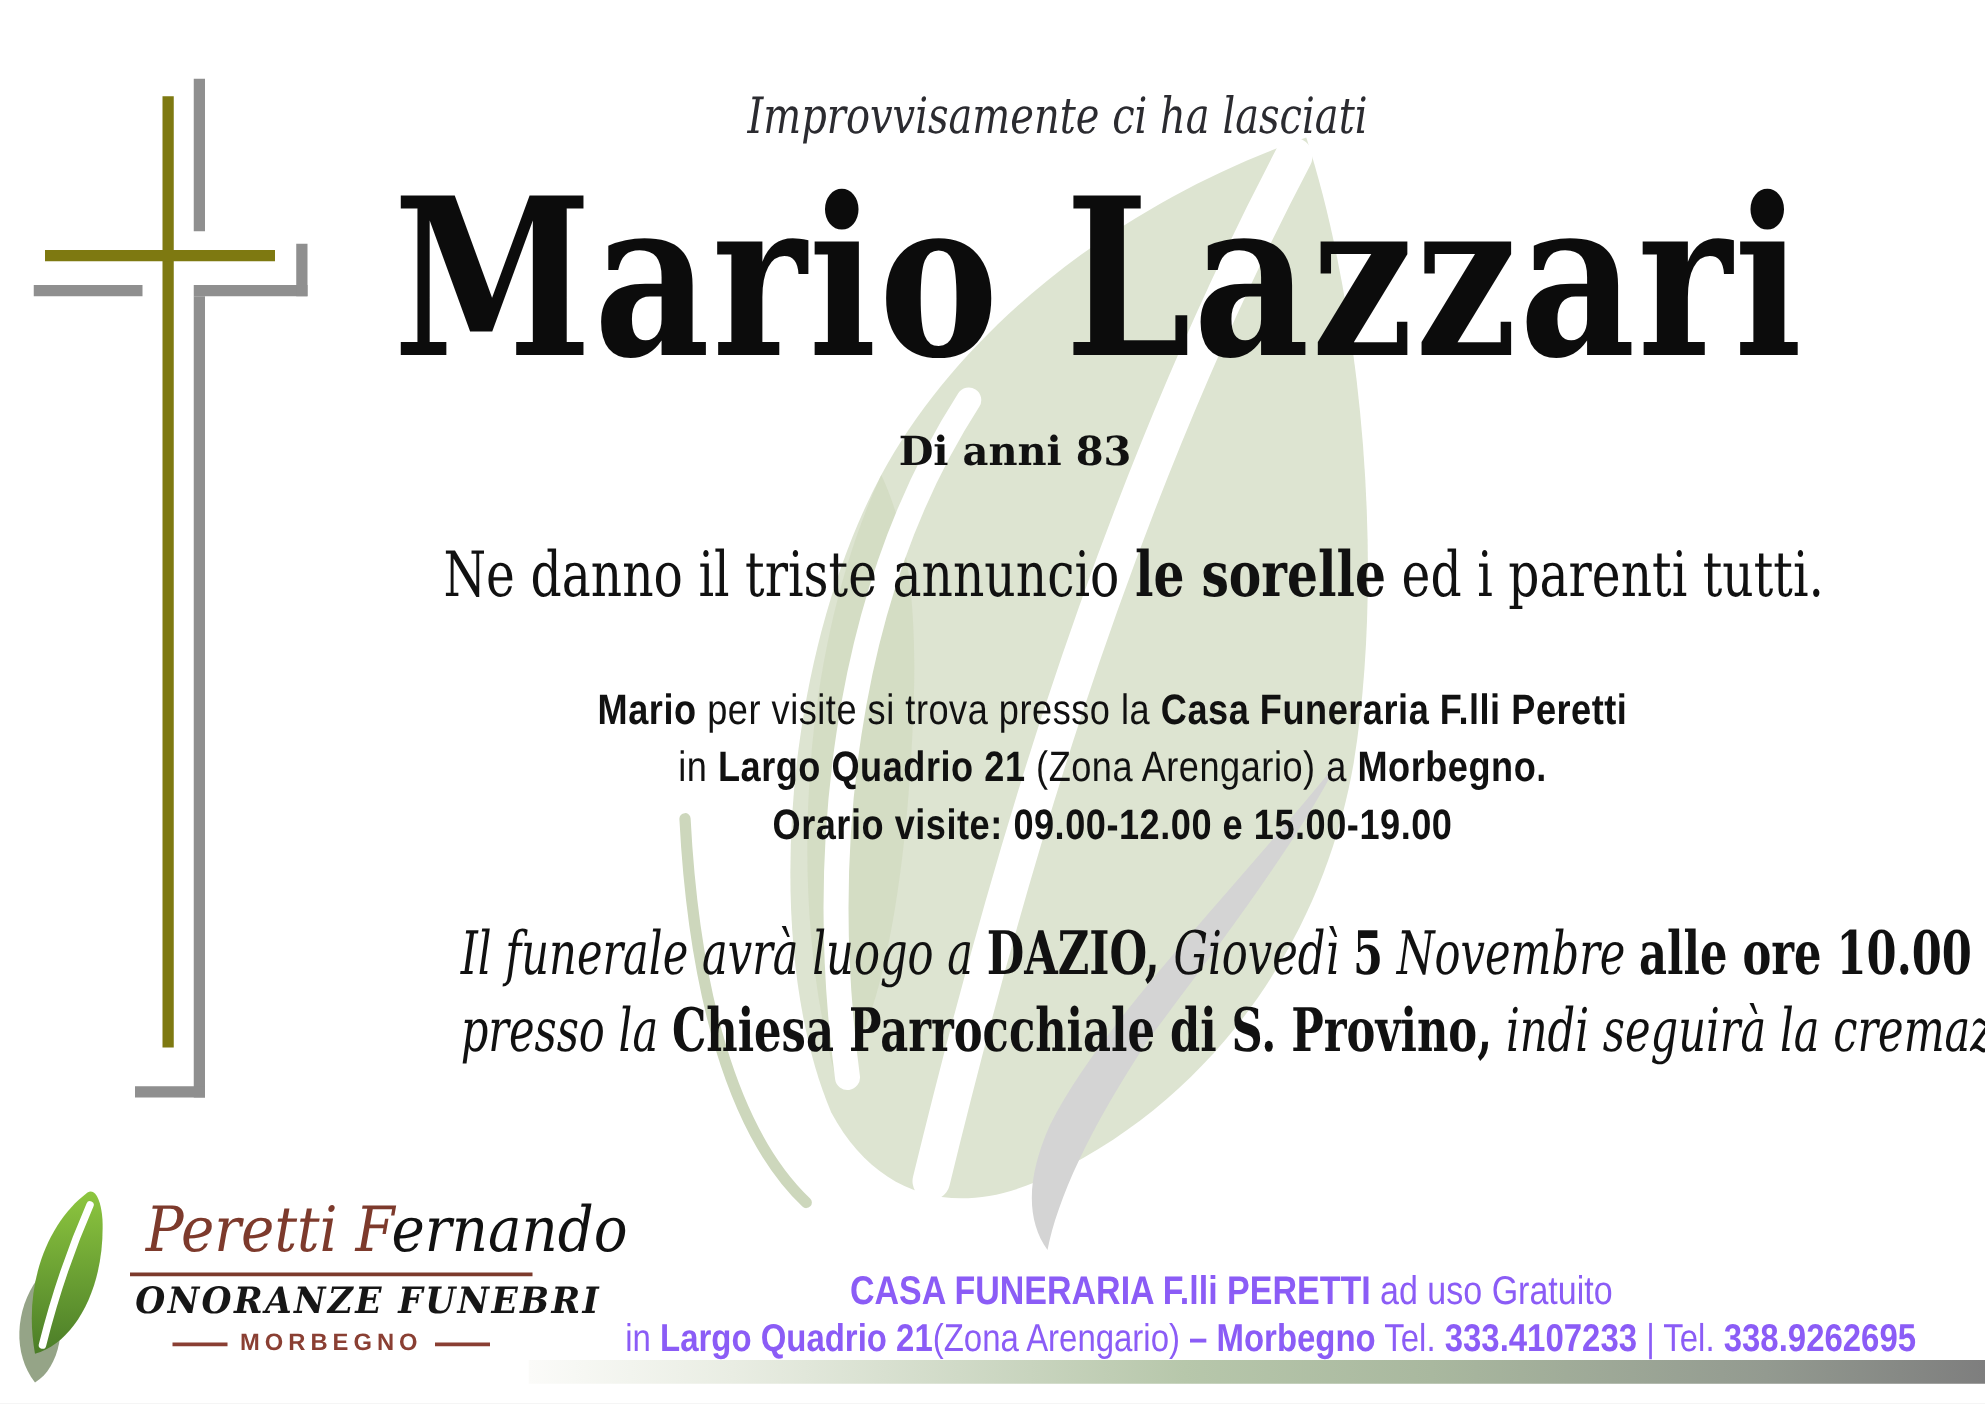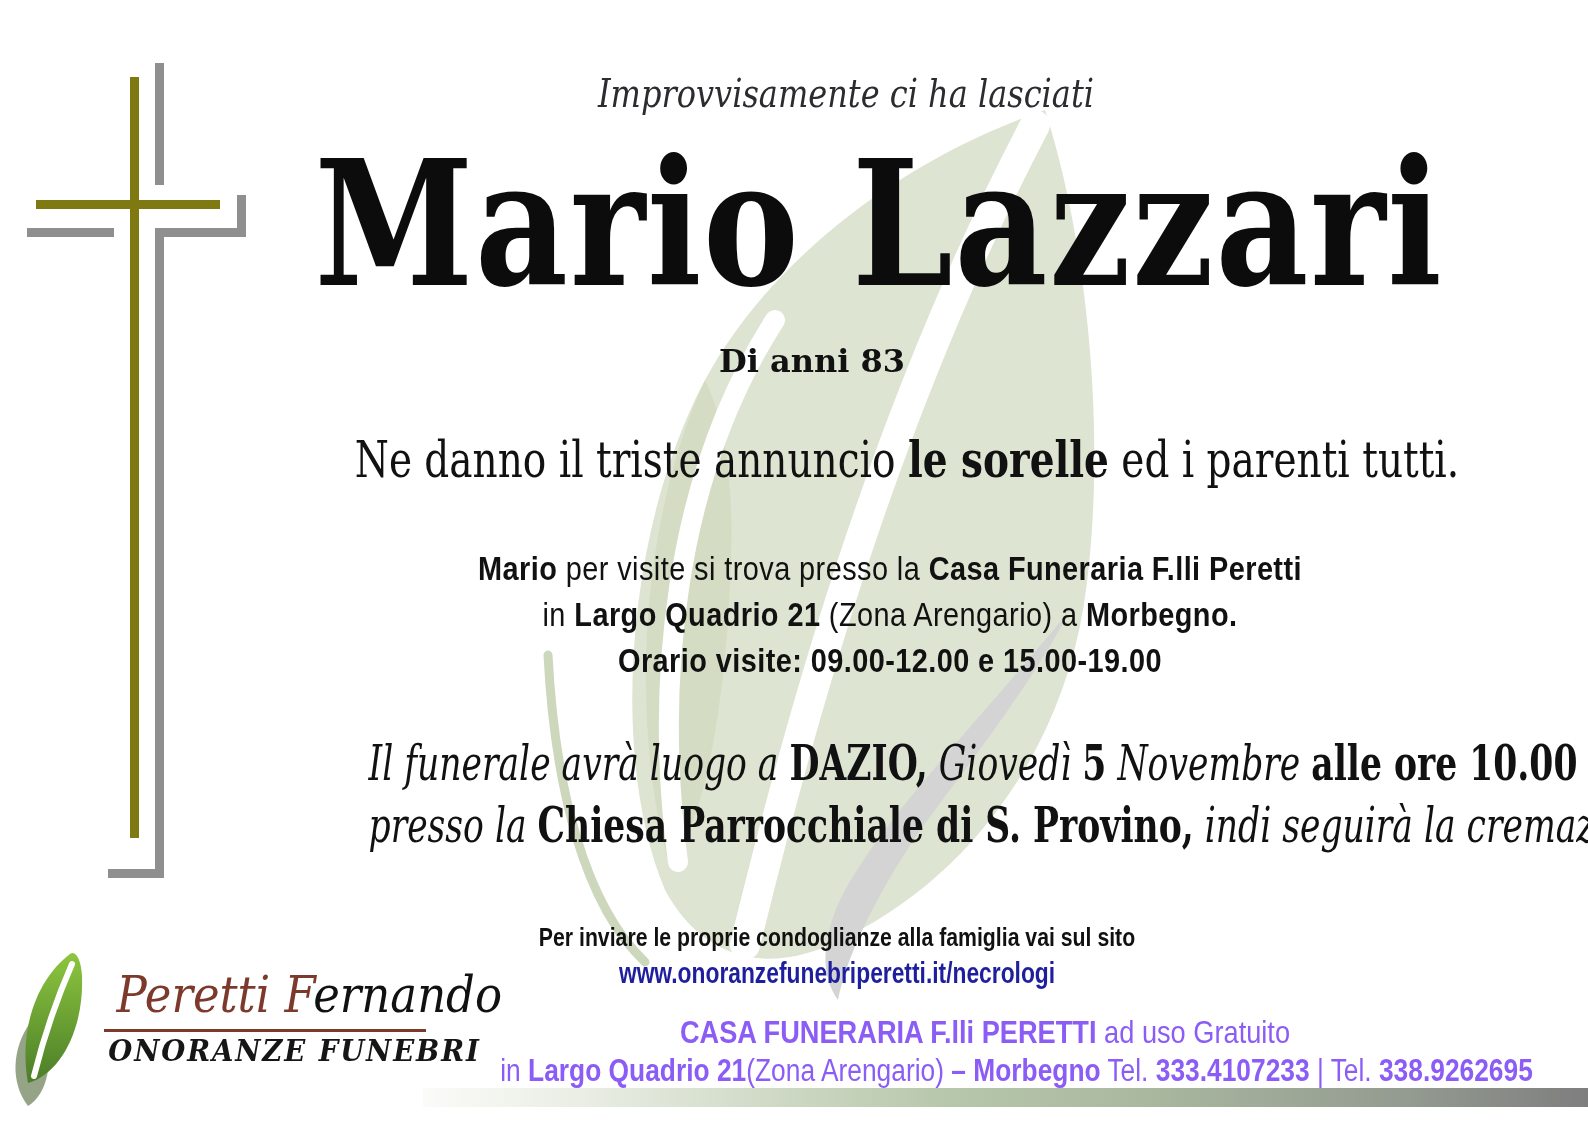--- a/index.html
+++ b/index.html
@@ -72,21 +72,21 @@
   .foot-l1 { font-size:32px; line-height:40px; transform:translateX(-15px) scaleX(0.85); white-space:nowrap; }
   .foot-l2 { font-size:31px; line-height:38px; transform:scaleX(0.85); white-space:nowrap; }
   
   .bar {
     position:absolute; left:423px; right:0; top:1088px; height:19px; z-index:1;
     background:linear-gradient(to right,#fbfbf9 0%,#e9ede3 14%,#b7c7ab 45%,#a9b89f 62%,#939a90 85%,#7e7e7e 100%);
   }
   
   .logo { position:absolute; left:8px; top:942px; width:430px; height:175px; z-index:3; }
   .logo-leaf { position:absolute; left:0; top:6px; }
-  .logo-text { position:absolute; left:92px; top:11px; width:330px; text-align:left; }
+  .logo-text { position:absolute; left:92px; top:0; width:330px; text-align:left; }
   .script {
     font-style:italic; font-size:50px; line-height:56px; margin-top:14px;
     transform:scaleX(0.9); white-space:nowrap;
   }
   .mar { color:#7d3a2c; }
   .script-rule { height:3px; background:#7d3a2c; margin:6px 4px 2px 4px; }
   .onoranze {
     font-style:italic; font-weight:700; font-size:29px; letter-spacing:2px;
     color:#161616; white-space:nowrap; transform:scaleX(0.95);
   }
@@ -138,24 +138,20 @@
       <div><span>in </span><span class="b">Largo Quadrio 21</span><span> (Zona Arengario) a </span><span class="b">Morbegno.</span></div>
       <div><span class="b">Orario visite: 09.00-12.00 e 15.00-19.00</span></div>
     </div>
 
     <div class="funeral">
       <div><span>Il funerale avrà luogo a </span><span class="up">DAZIO,</span><span> Giovedì </span><span class="up">5</span><span> Novembre </span><span class="up">alle ore 10.00</span></div>
       <div><span>presso la </span><span class="up">Chiesa Parrocchiale di S. Provino,</span><span> indi seguirà la cremazione.</span></div>
     </div>
   </div>
 
-  <div class="condolences">
-    <div class="cond-line">Per inviare le proprie condoglianze alla famiglia vai sul sito</div>
-    <div class="cond-url" style="color:#1f1f9e;">www.onoranzefunebriperetti.it/necrologi</div>
-  </div>
 
   <div class="footerinfo">
     <div class="foot-l1"><span class="b">CASA FUNERARIA F.lli PERETTI</span><span> ad uso Gratuito</span></div>
     <div class="foot-l2"><span>in </span><span class="b">Largo Quadrio 21</span><span>(Zona Arengario) </span><span class="b">– Morbegno</span><span> Tel. </span><span class="b">333.4107233</span><span> | Tel. </span><span class="b">338.9262695</span></div>
   </div>
 
   <div class="bar"></div>
 
   <div class="logo">
     <svg class="logo-leaf" width="90" height="160" viewBox="0 0 90 160" aria-hidden="true">
@@ -166,16 +162,21 @@
         </linearGradient>
       </defs>
       <path d="M 22,75 C 4,100 2,135 20,158 C 40,146 46,112 36,82 Z" fill="#95a487"></path>
       <path d="M 62,6 C 30,30 10,80 20,135 C 52,126 76,82 74,28 C 73,12 68,2 62,6 Z" fill="url(#lg)"></path>
       <path d="M 26,128 C 36,88 50,48 64,16" fill="none" stroke="#ffffff" stroke-width="6" stroke-linecap="round"></path>
     </svg>
     <div class="logo-text">
       <div class="script"><span class="mar">Peretti </span><span class="mar">F</span><span>ernando</span></div>
       <div class="script-rule"></div>
       <div class="onoranze">ONORANZE FUNEBRI</div>
+      <div class="cityrow">
+        <span class="dash"></span>
+        <span class="city">MORBEGNO</span>
+        <span class="dash"></span>
+      </div>
     </div>
   </div>
 
 </div>
 
 </body></html>

